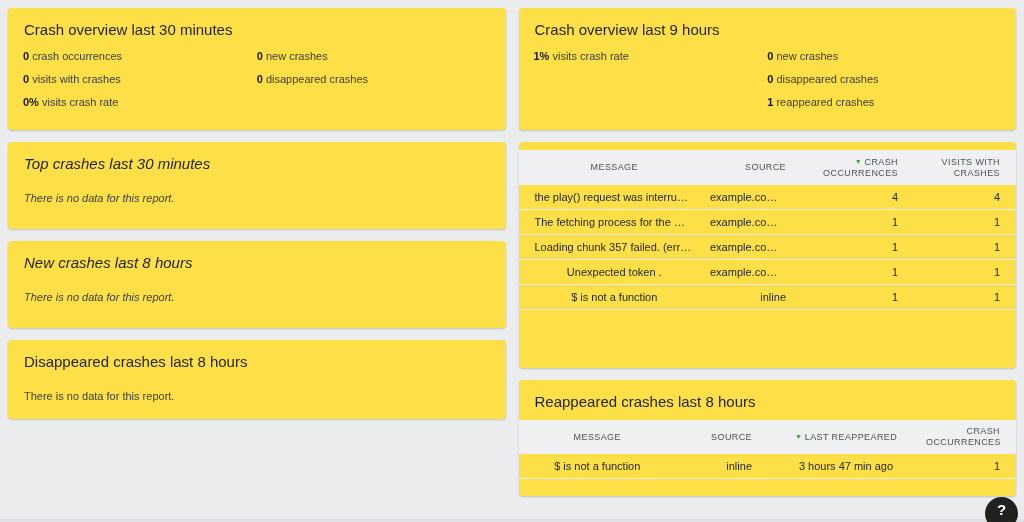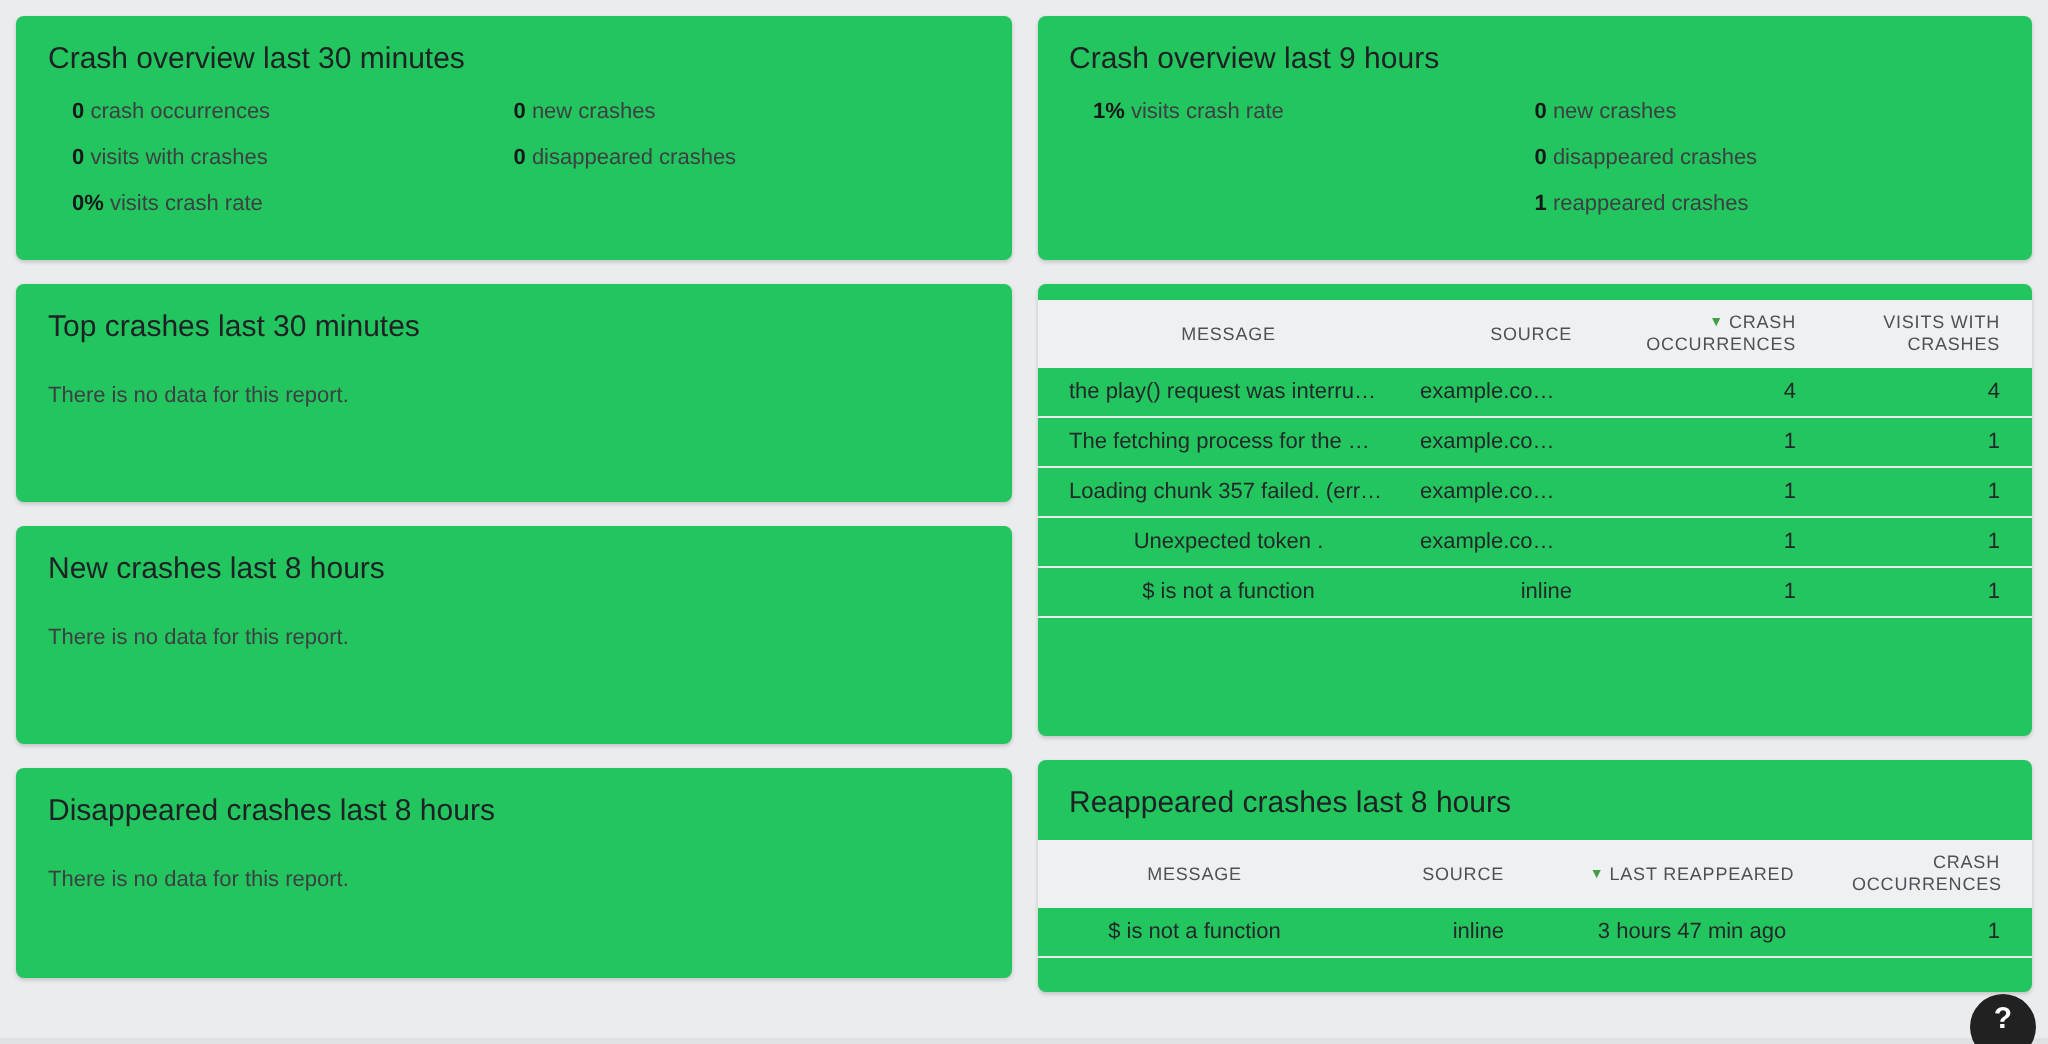--- a/index.html
+++ b/index.html
@@ -7,34 +7,34 @@
   body {
     width: 1024px; height: 522px; overflow: hidden;
     background: #eaecee;
     font-family: "Liberation Sans", sans-serif;
     color: #202124;
   }
   .page { padding: 8px; display: flex; gap: 13px; }
   .col { flex: 1; display: flex; flex-direction: column; gap: 12px; min-width: 0; }
 
   .card {
-    background: #22c55e; border-radius: 4px;
+    background: #fde047; border-radius: 4px;
     box-shadow: 0 1px 2px rgba(0,0,0,.18);
     overflow: hidden;
   }
-  .h122 { height: 122px; } .h109 { height: 109px; } .h107 { height: 105px; }
+  .h122 { height: 122px; } .h109 { height: 87px; font-style: italic; } .h107 { height: 79px; }
   .h226 { height: 226px; } .h139 { height: 116px; }
 
   .card-title {
     margin: 0; padding: 12px 16px 0;
     font-size: 15px; font-weight: 400; line-height: 20px; color: #1f2124;
   }
 
   
-  .stats { display: flex; padding: 0 28px; }
+  .stats { display: flex; padding: 0 15px; }
   .stats-col { flex: 1; min-width: 0; }
   .stat { margin-top: 9px; line-height: 14px; font-size: 11px; color: #3c4043; white-space: nowrap; }
   .stat b { font-weight: 700; color: #17181a; }
 
   .empty-text { margin: 18px 16px 0; font-size: 11px; color: #3c4043; }
 
   
   table { width: 100%; border-collapse: collapse; table-layout: fixed; margin-top: 8px; }
   thead th {
     background: #eff0f2; color: #4d5156;

